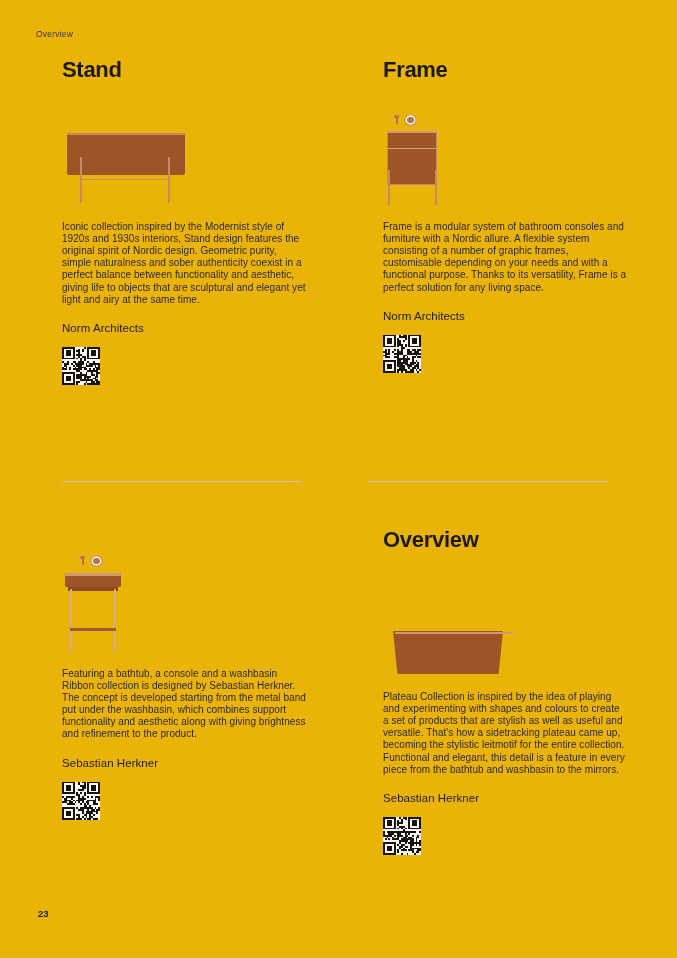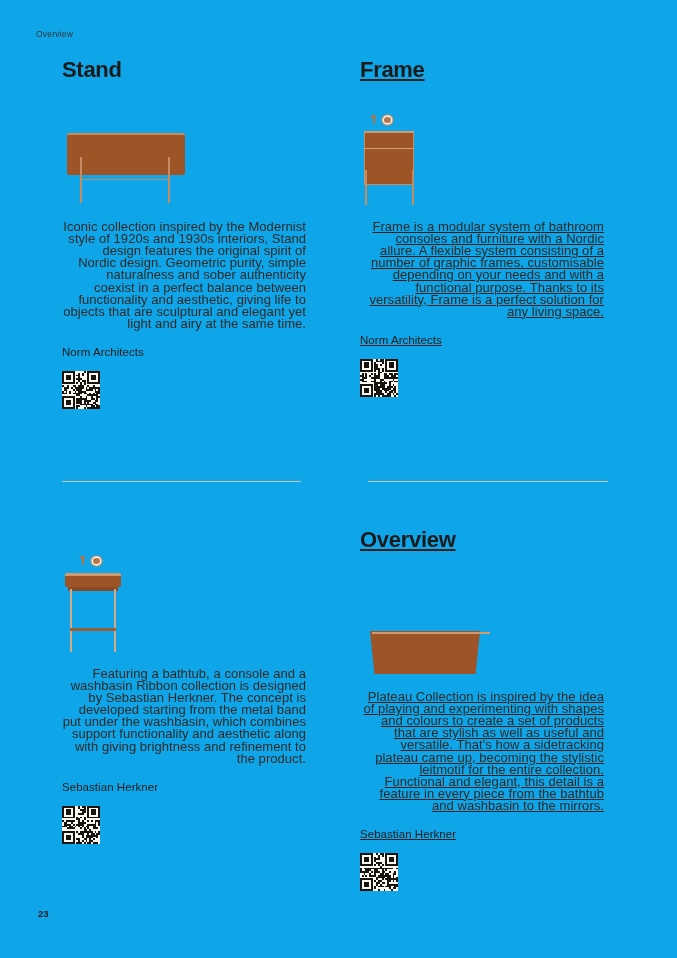--- a/index.html
+++ b/index.html
@@ -14,21 +14,21 @@
     background: #fdf8f1;
     font-family: "Liberation Sans", sans-serif;
     color: #231f1d;
     position: relative;
   }
 
   .page {
     position: relative;
     width: 677px;
     height: 958px;
-    background: #0ea5e9;
+    background: #eab308;
   }
 
   
   .overview-label {
     position: absolute;
     left: 36px;
     top: 29px;
     font-size: 8.5px;
     letter-spacing: 0.2px;
     color: #3a3532;
@@ -43,21 +43,21 @@
     height: 958px;
     padding-left: 28px;
   }
 
   .card {
     position: absolute;
     width: 240px;
   }
 
   .card-col-left  { left: 62px; }
-  .card-col-right { left: 360px; text-decoration: underline; }
+  .card-col-right { left: 383px; }
   .card-row-top    { top: 58px; }
   .card-row-bottom { top: 528px; }
 
   .card-title {
     font-size: 22px;
     font-weight: bold;
     letter-spacing: -0.3px;
     line-height: 1.05;
     color: #1d1b19;
   }
@@ -173,27 +173,26 @@
     clip-path: polygon(0 0, 100% 0, 96% 100%, 4% 100%);
     border-radius: 0 0 5px 5px;
   }
   .plateau-rim {
     position: absolute; left: 12px; top: 9px;
     width: 118px; height: 2.2px; background: #cf9a6e;
   }
 
   
   .body-copy {
-    font-size: 13px;
+    font-size: 10px;
     line-height: 12.1px;
     color: #2e2a27;
     margin-top: 16px;
     width: 244px;
     letter-spacing: 0.05px;
-    text-align: right;
   }
 
   .designer {
     margin-top: 16px;
     font-size: 11.5px;
     color: #1f1c1a;
     letter-spacing: 0.05px;
   }
 
   

